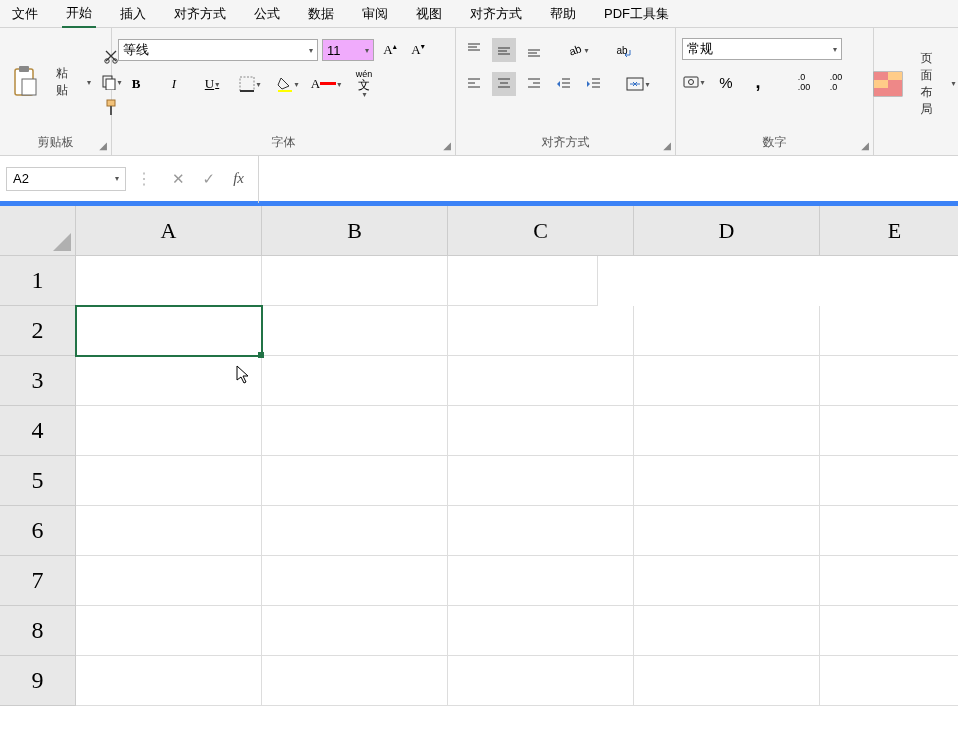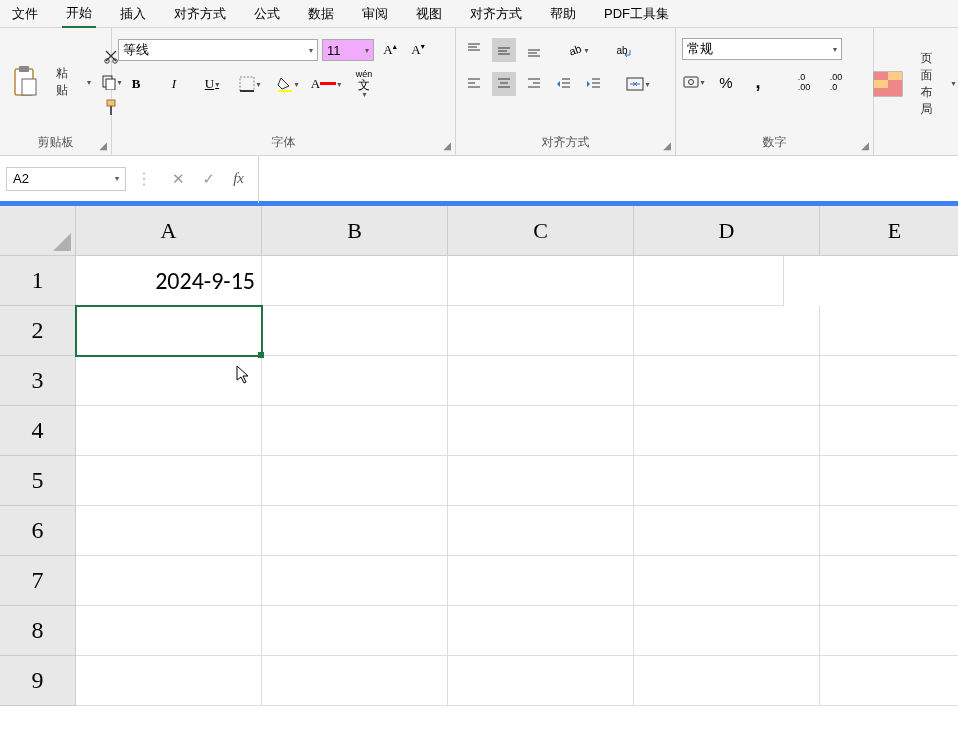--- a/index.html
+++ b/index.html
@@ -364,21 +364,20 @@
     <div class="row-header">3</div>
     <div class="row-header">4</div>
     <div class="row-header">5</div>
     <div class="row-header">6</div>
     <div class="row-header">7</div>
     <div class="row-header">8</div>
     <div class="row-header">9</div>
   </div>
   <div class="cells">
     <div class="cell-row">
-      <div class="cell">2024-9-15</div>
       <div class="cell"></div>
       <div class="cell"></div>
       <div class="cell" style="width:150px"></div>
     </div>
     <div class="cell-row">
       <div class="cell selected"></div>
       <div class="cell"></div>
       <div class="cell"></div>
       <div class="cell"></div>
       <div class="cell" style="width:150px"></div>

